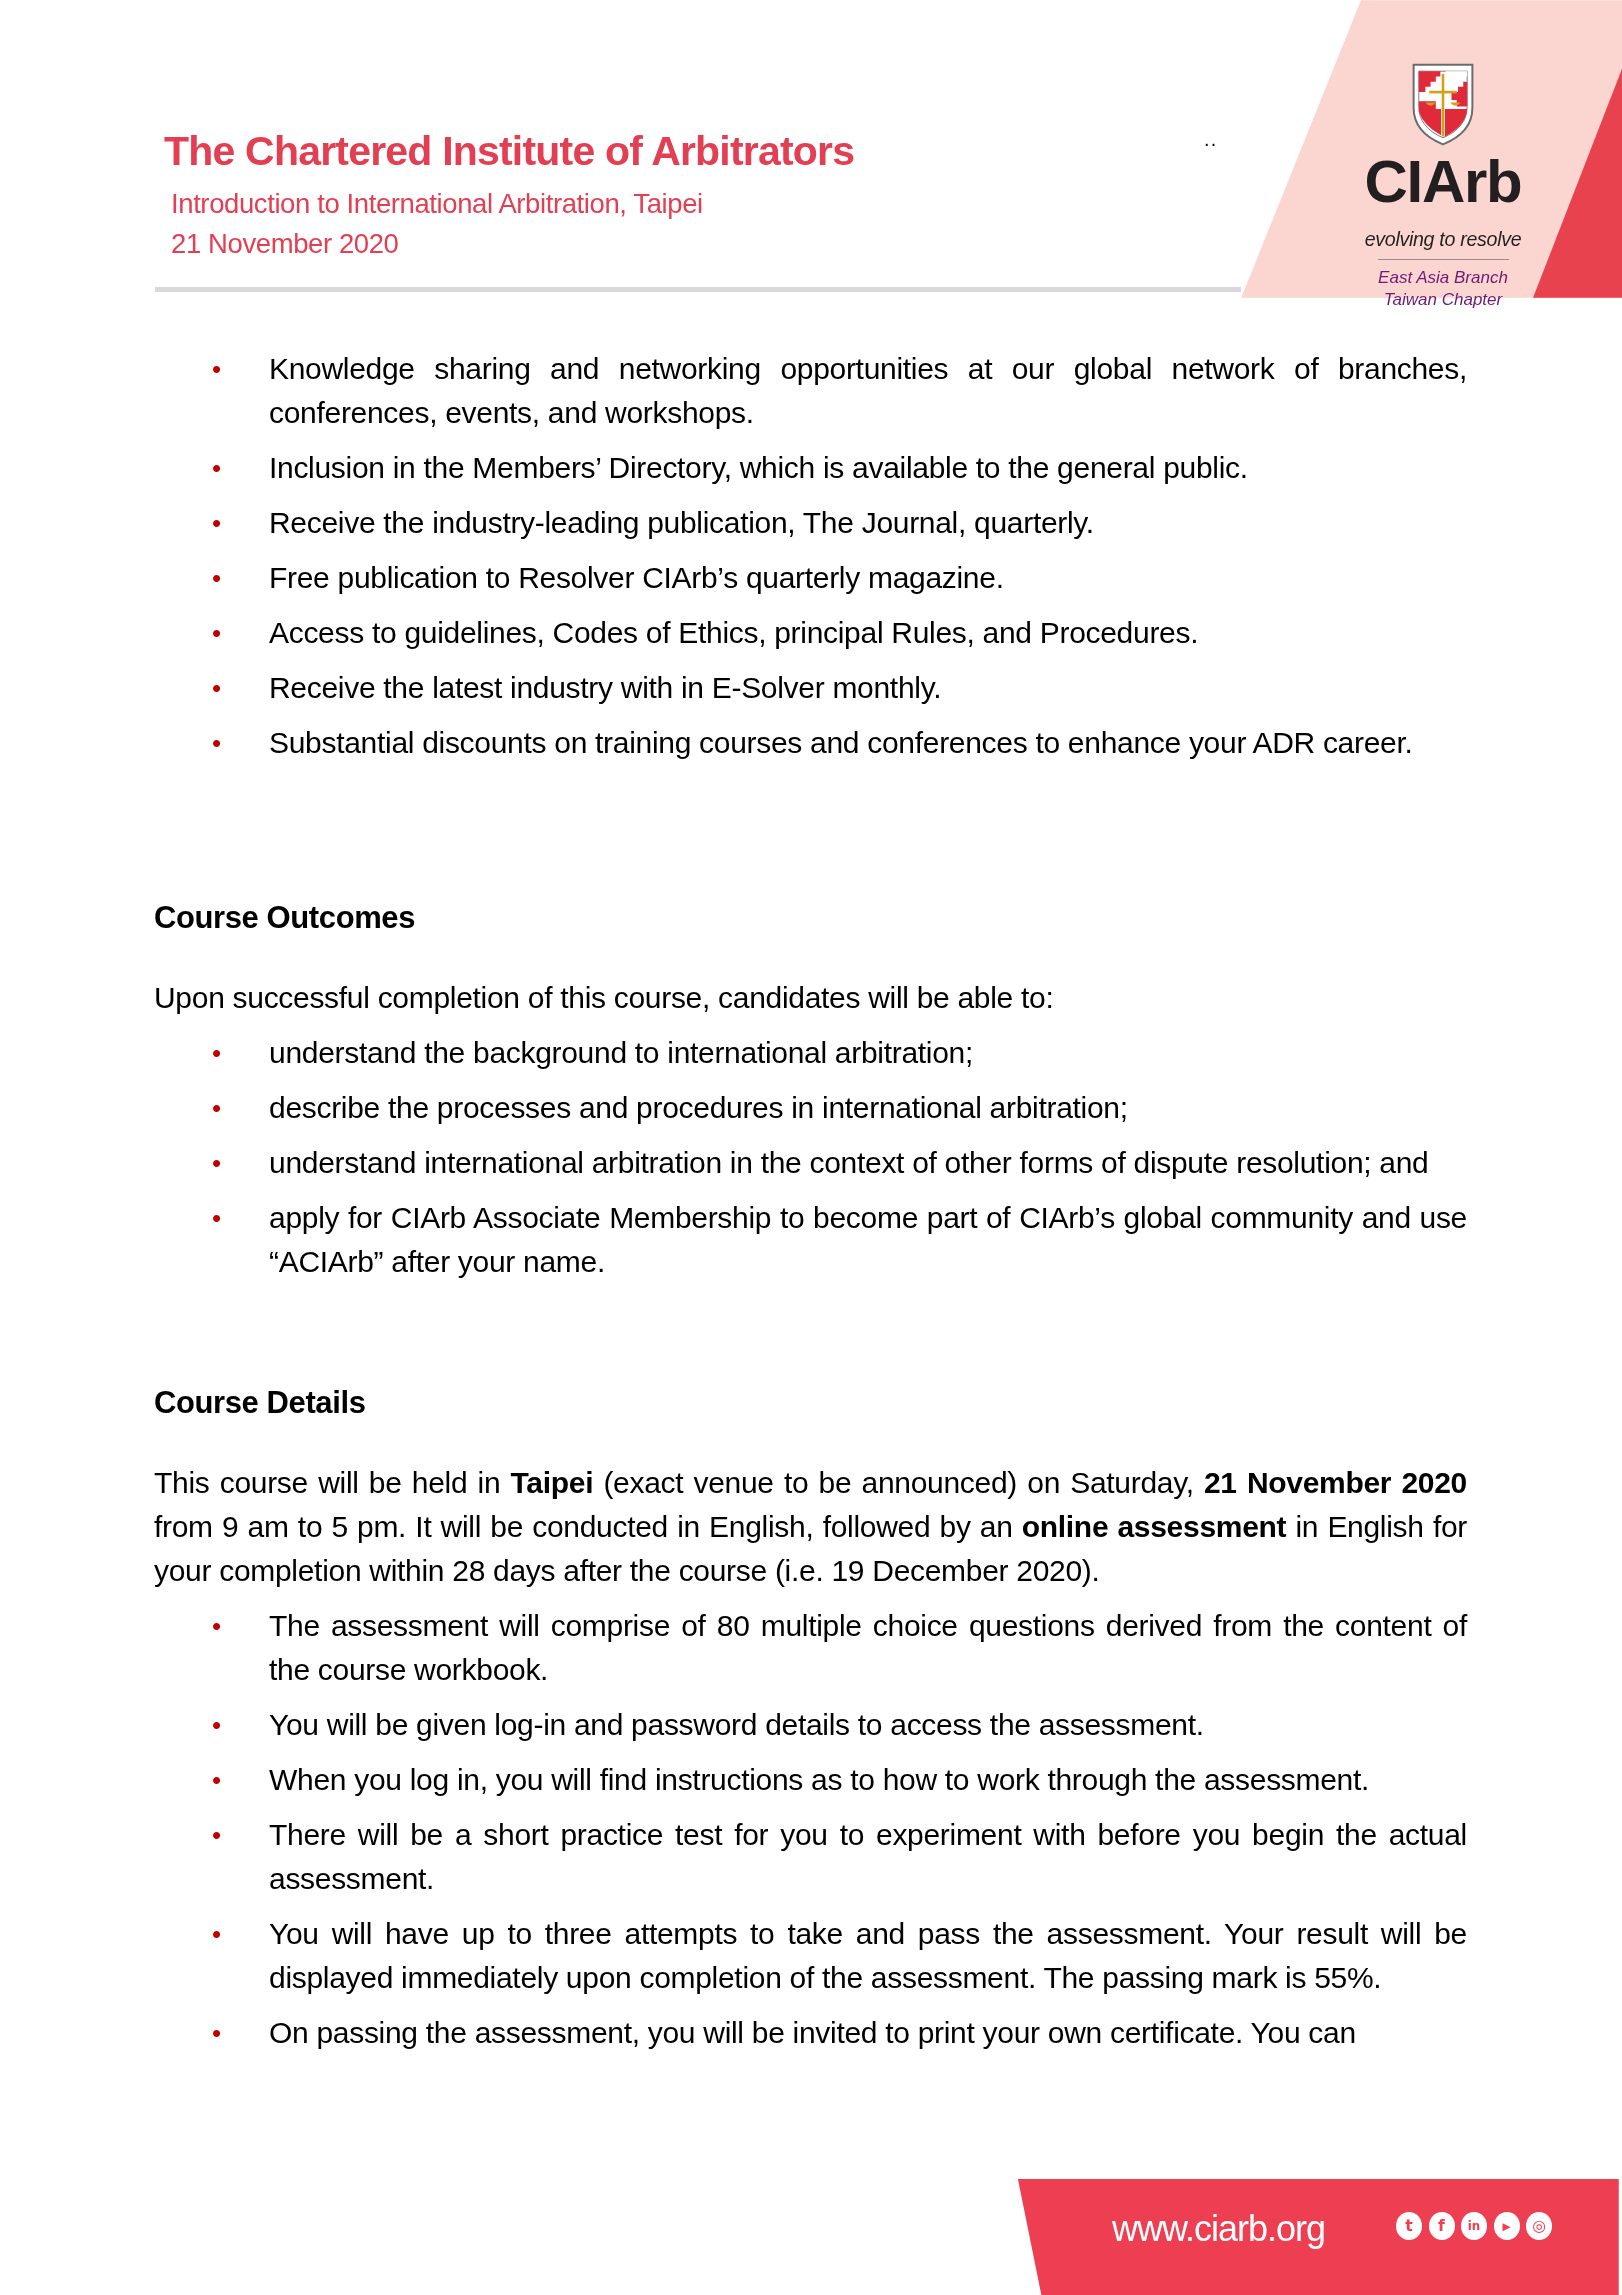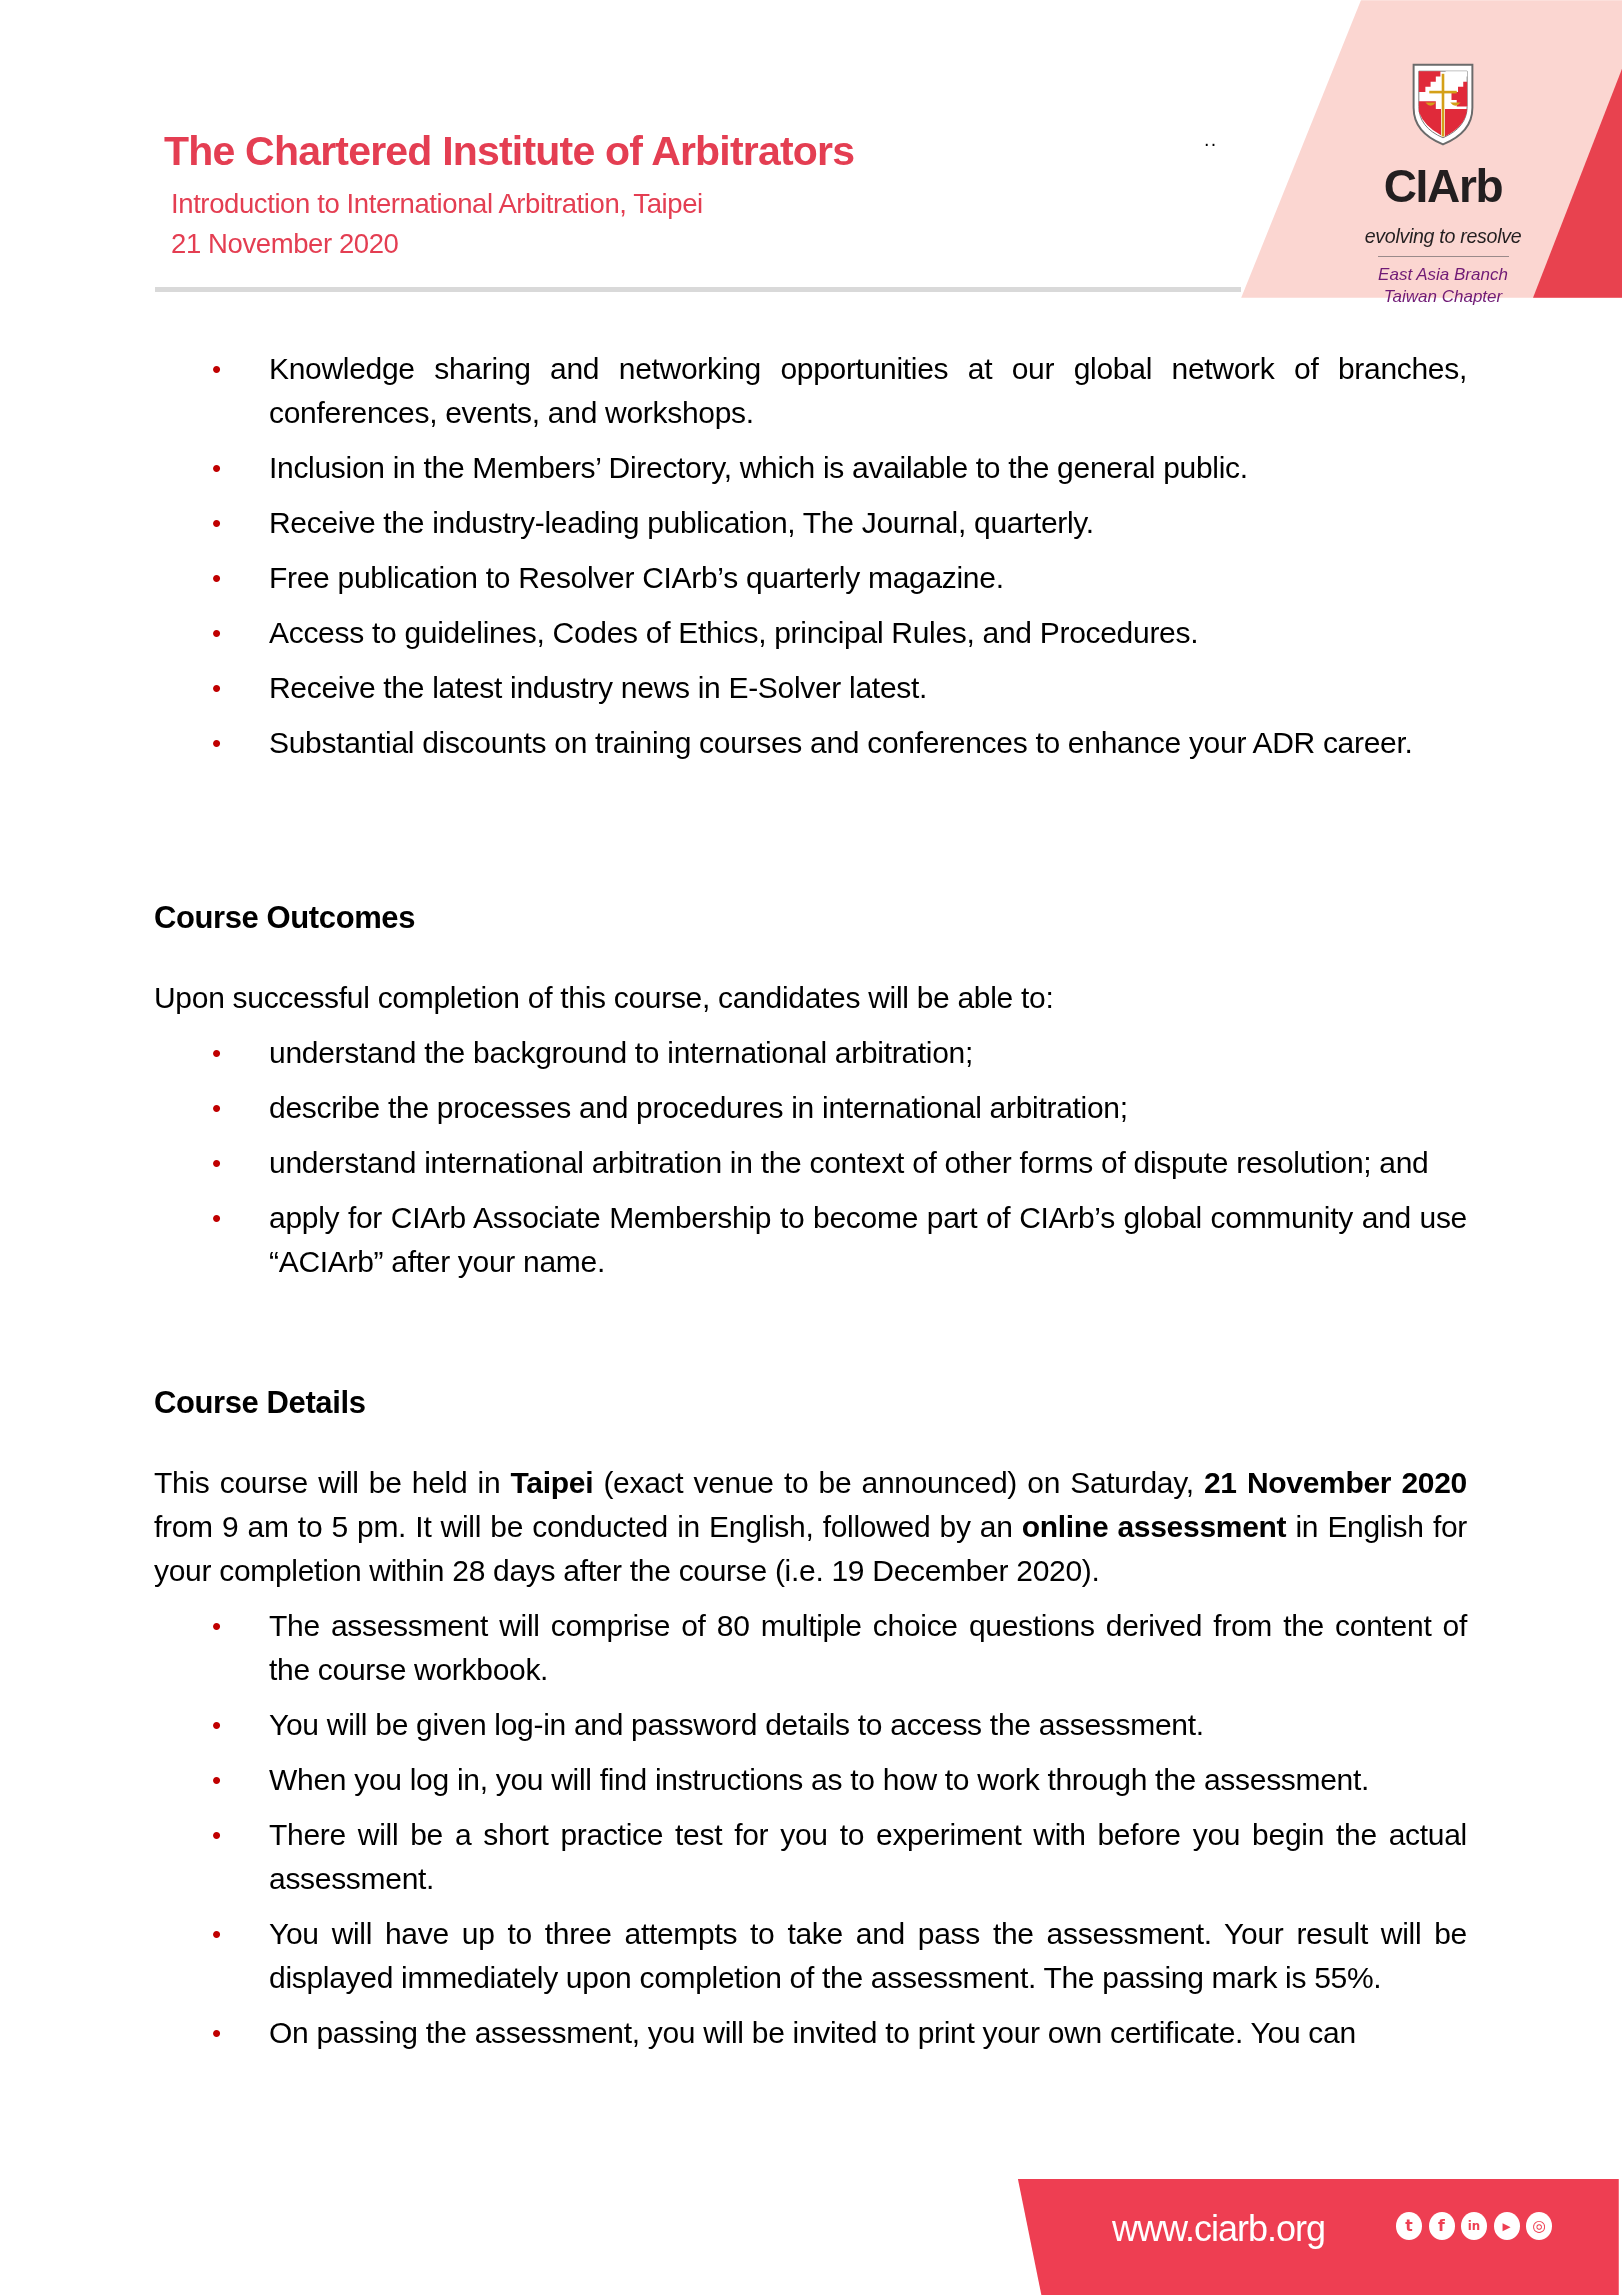--- a/index.html
+++ b/index.html
@@ -10,21 +10,21 @@
     .hdr-sub { position: absolute; left: 171px; top: 188px; font-size: 27.5px; color: #e43e52; letter-spacing: -0.4px; white-space: nowrap; }
     .hdr-date { position: absolute; left: 171px; top: 228px; font-size: 27.5px; color: #e43e52; letter-spacing: -0.4px; white-space: nowrap; }
     .hdr-rule { position: absolute; left: 155px; top: 287px; width: 1086px; height: 4.6px; background: #d9d9d9; }
     .hdr-dots { position: absolute; left: 1204px; top: 128px; font-size: 19.6px; letter-spacing: 1.3px; }
 
     .hdr-panel { position: absolute; left: 0; top: 0; width: 1622px; height: 298px; pointer-events: none; }
     .hdr-panel svg { position: absolute; left: 0; top: 0; }
 
     .logo { position: absolute; left: 1361px; top: 62px; width: 164px; text-align: center; }
     .logo-shield { width: 64px; height: 85px; margin: 0 auto; display: block; }
-    .logo-word { font-family: "Liberation Sans", sans-serif; font-weight: bold; font-size: 46px; color: #231f20; letter-spacing: -1.3px; line-height: 1; margin-top: 16px; }
+    .logo-word { font-family: "Liberation Sans", sans-serif; font-weight: bold; font-size: 60px; color: #231f20; letter-spacing: -1.3px; line-height: 1; margin-top: 5px; }
     .logo-tag { font-style: italic; font-size: 19.6px; color: #231f20; margin-top: 16px; letter-spacing: -0.3px; }
     .logo-line { width: 131px; height: 1.3px; background: #9a8a8a; margin: 7.9px auto 6.5px auto; }
     .logo-branch { font-style: italic; font-size: 17px; color: #701a75; line-height: 1.3; }
 
     
     .content { position: absolute; left: 154px; top: 0; width: 1313px; }
     .p { font-size: 30px; line-height: 44px; text-align: justify; letter-spacing: -0.3px; margin-top: 36px; }
     .ul { list-style: none; margin: 0; padding: 0; }
     .li { position: relative; padding-left: 115px; font-size: 30px; line-height: 44px; text-align: justify; letter-spacing: -0.3px; margin-bottom: 11px; }
     .bullet { position: absolute; left: 58px; top: 0; color: #c00000; font-size: 26px; }
@@ -83,21 +83,21 @@
 
 <div class="content">
 
   <div class="sec1">
     <ul class="ul">
       <li class="li"><span class="bullet">•</span><span>Knowledge sharing and networking opportunities at our global network of branches, conferences, events, and workshops.</span></li>
       <li class="li"><span class="bullet">•</span><span>Inclusion in the Members’ Directory, which is available to the general public.</span></li>
       <li class="li"><span class="bullet">•</span><span>Receive the industry-leading publication, The Journal, quarterly.</span></li>
       <li class="li"><span class="bullet">•</span><span>Free publication to Resolver CIArb’s quarterly magazine.</span></li>
       <li class="li"><span class="bullet">•</span><span>Access to guidelines, Codes of Ethics, principal Rules, and Procedures.</span></li>
-      <li class="li"><span class="bullet">•</span><span>Receive the latest industry news in E-Solver latest.</span></li>
+      <li class="li"><span class="bullet">•</span><span>Receive the latest industry with in E-Solver monthly.</span></li>
       <li class="li"><span class="bullet">•</span><span>Substantial discounts on training courses and conferences to enhance your ADR career.</span></li>
     </ul>
   </div>
 
   <div class="sec2">
     <div class="h">Course Outcomes</div>
     <div class="p">Upon successful completion of this course, candidates will be able to:</div>
     <ul class="ul">
       <li class="li"><span class="bullet">•</span><span>understand the background to international arbitration;</span></li>
       <li class="li"><span class="bullet">•</span><span>describe the processes and procedures in international arbitration;</span></li>

